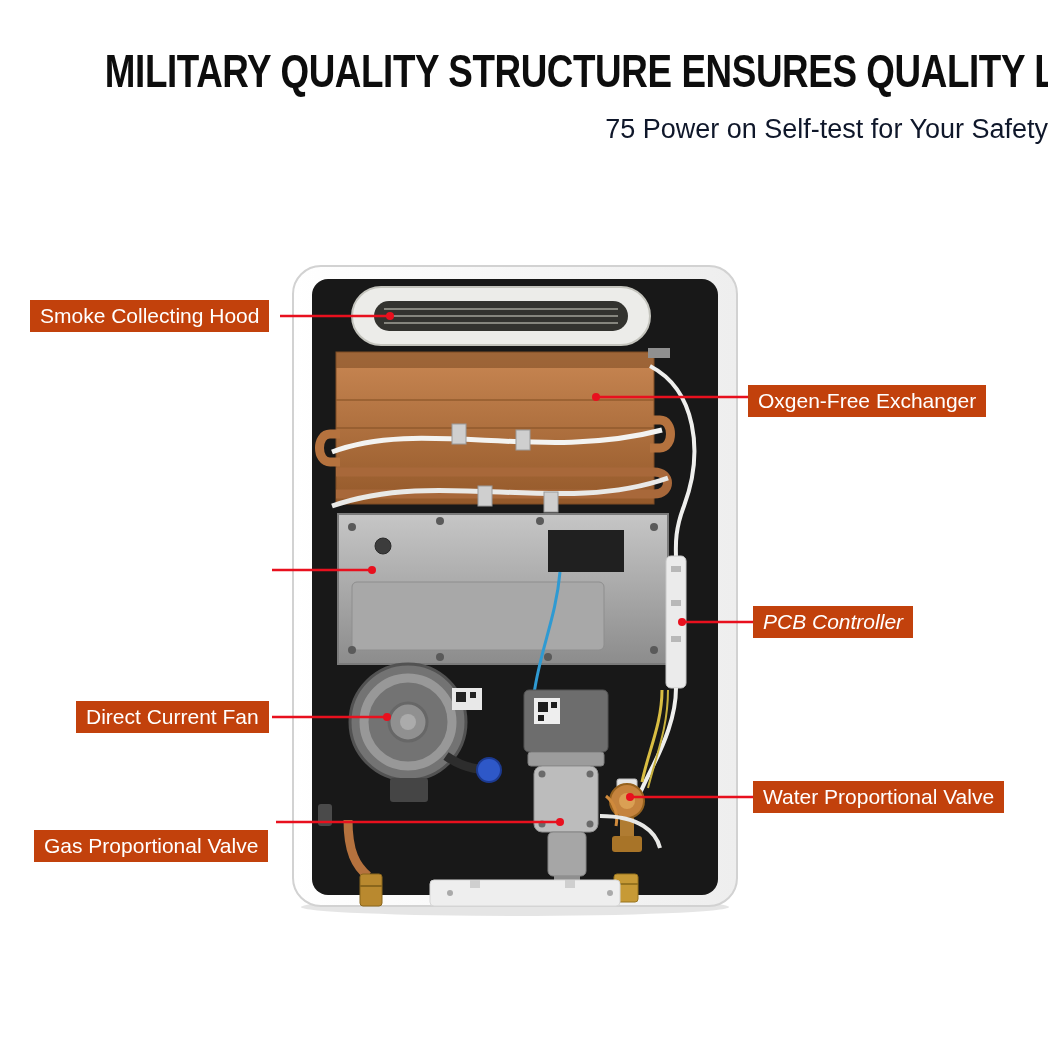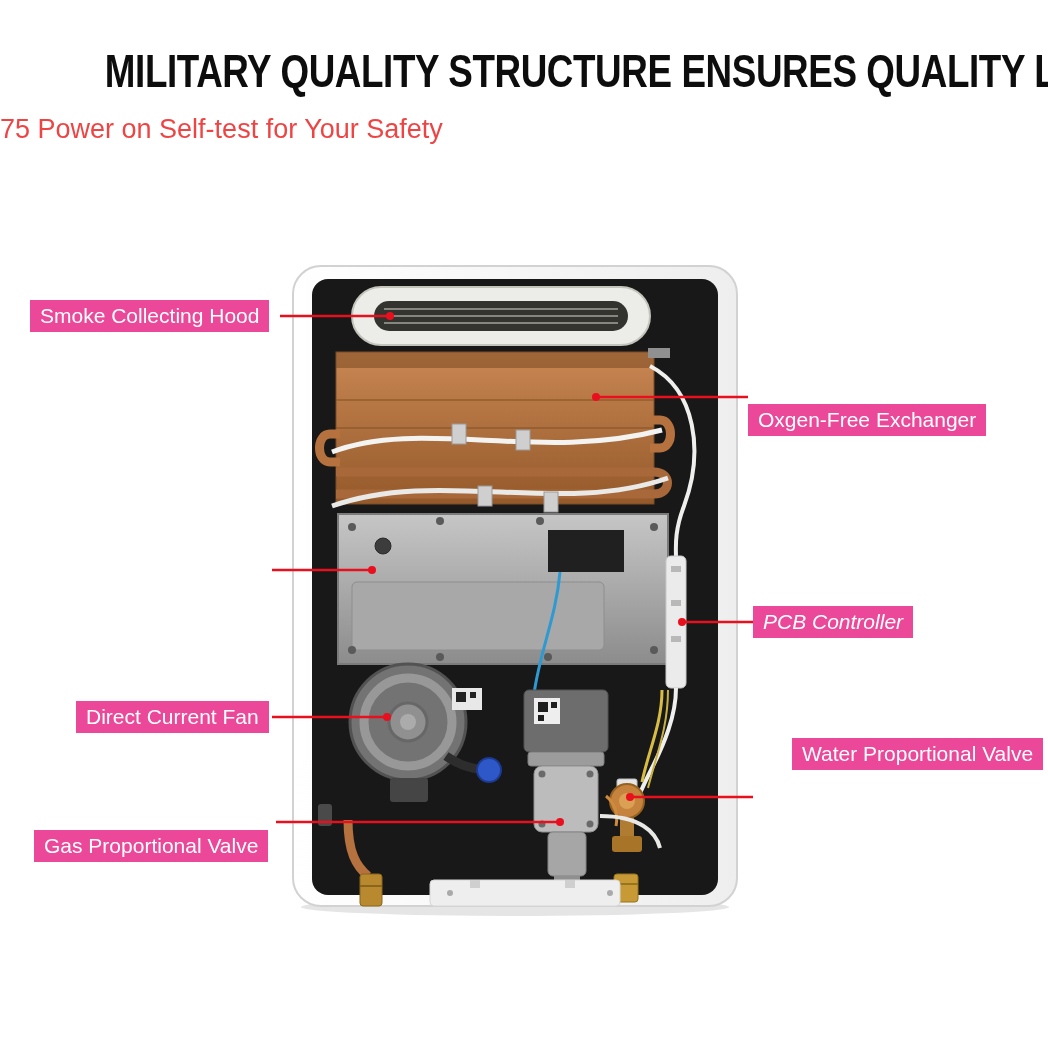--- a/index.html
+++ b/index.html
@@ -7,27 +7,27 @@
     position:relative;width:1048px;height:1048px;background:#ffffff;
     overflow:hidden;font-family:"Liberation Sans", sans-serif;
   }
   .title{
     position:absolute;top:46px;left:0;width:1048px;text-align:center;
     font-size:46px;line-height:1.1;font-weight:700;color:#0d0d0d;
     letter-spacing:-0.5px;white-space:nowrap;
     transform:scaleX(0.80);transform-origin:center;
   }
   .subtitle{
-    position:absolute;top:114px;left:0;width:1048px;text-align:left;
-    font-size:27px;font-weight:400;color:#ef4444;
+    position:absolute;top:114px;left:0;width:1048px;text-align:right;
+    font-size:27px;font-weight:400;color:#0f172a;
   }
   .heater-svg,.overlay-svg{position:absolute;top:0;left:0;}
   .overlay-svg{pointer-events:none;}
   .callout{
-    position:absolute;background:#ec4899;color:#ffffff;
+    position:absolute;background:#c2410c;color:#ffffff;
     font-size:21px;line-height:24px;padding:4px 10px;white-space:nowrap;
   }
 </style>
 </head>
 <body>
 
 <div class="page">
 
   <div class="title">MILITARY QUALITY STRUCTURE ENSURES QUALITY LIFE</div>
   <div class="subtitle">75 Power on Self-test for Your Safety</div>
@@ -176,19 +176,19 @@
       <line x1="272" y1="717" x2="385" y2="717"></line>
         <circle cx="387" cy="717" r="4" stroke="none"></circle>
       <line x1="753" y1="797" x2="632" y2="797"></line>
         <circle cx="630" cy="797" r="4" stroke="none"></circle>
       <line x1="276" y1="822" x2="562" y2="822"></line>
         <circle cx="560" cy="822" r="4" stroke="none"></circle>
     </g>
   </svg>
 
   <div class="callout" style="left:30px;top:300px;">Smoke Collecting Hood</div>
-  <div class="callout" style="left:748px;top:404px;">Oxgen-Free Exchanger</div>
+  <div class="callout" style="left:748px;top:385px;">Oxgen-Free Exchanger</div>
   <div class="callout" style="left:753px;top:606px;font-style:italic;">PCB Controller</div>
   <div class="callout" style="left:76px;top:701px;">Direct Current Fan</div>
-  <div class="callout" style="left:753px;top:738px;margin-left:39px;">Water Proportional Valve</div>
+  <div class="callout" style="left:753px;top:781px;">Water Proportional Valve</div>
   <div class="callout" style="left:34px;top:806px;margin-top:24px;">Gas Proportional Valve</div>
 
 </div>
 
 </body></html>

